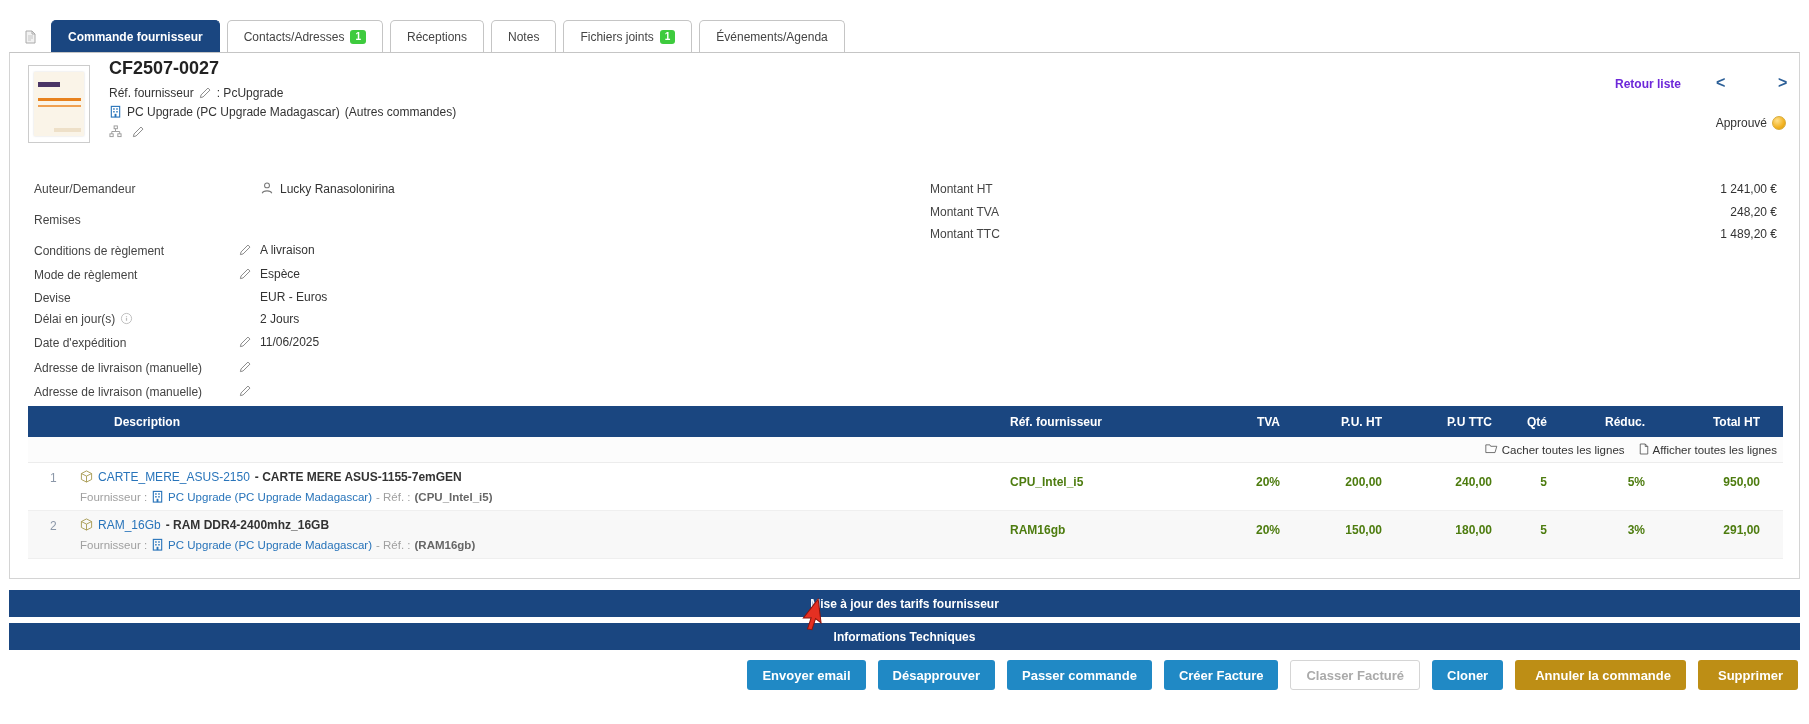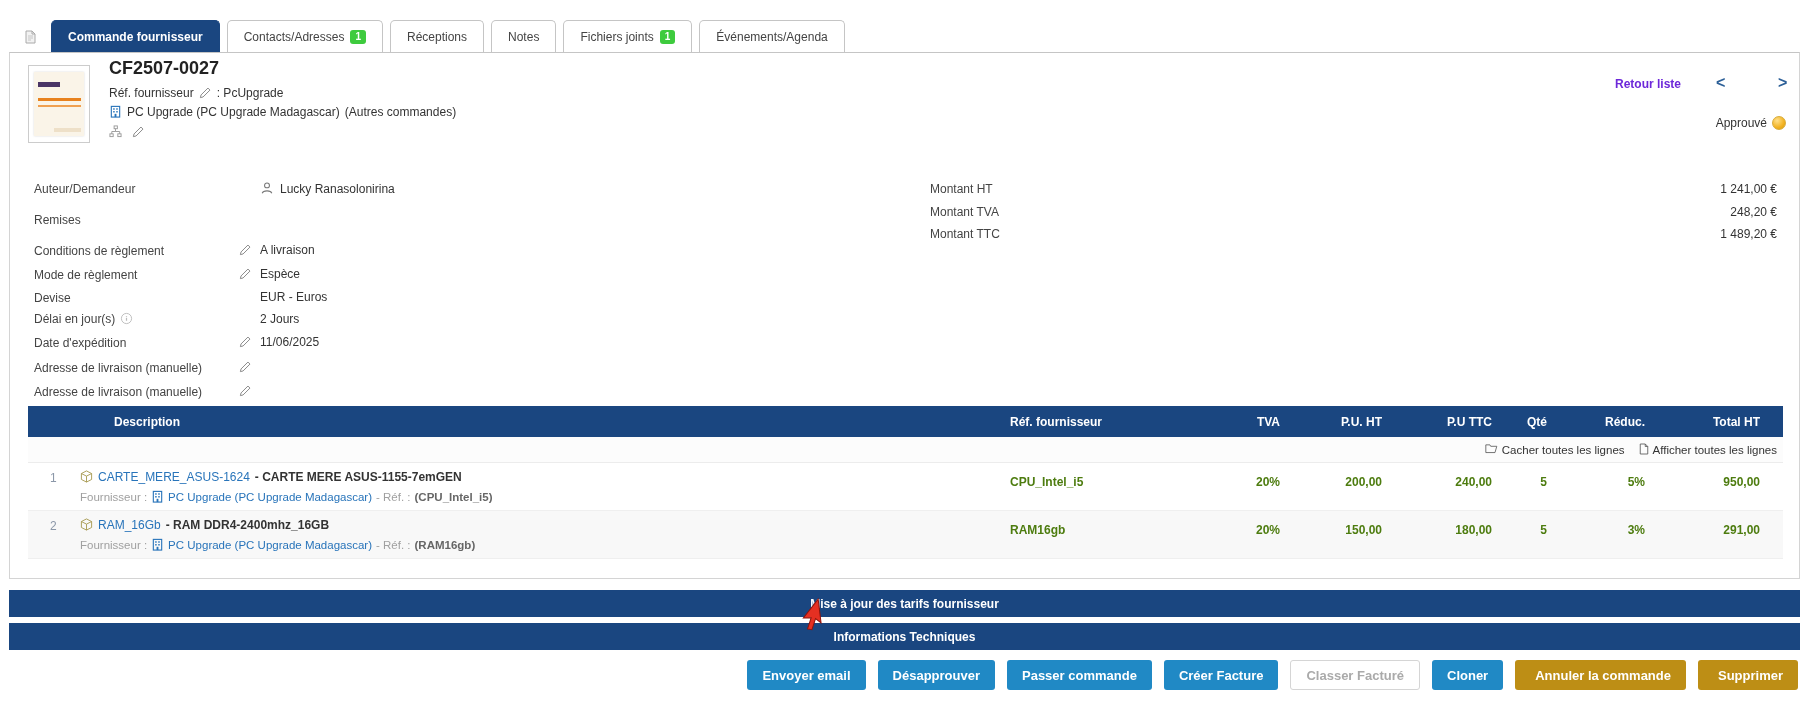--- a/index.html
+++ b/index.html
@@ -247,21 +247,21 @@
       </span>
     </div>
 
     <div class="lrow">
       <span class="lnum">1</span>
       <div class="ldesc1">
         <span><svg class="icon12" viewBox="0 0 14 14">
               <path d="M7 1l5.5 2.8v6.4L7 13 1.5 10.2V3.8z" fill="none" stroke="#a89b52"></path>
               <path d="M1.5 3.8L7 6.6l5.5-2.8M7 6.6V13" fill="none" stroke="#a89b52"></path>
             </svg></span>
-        <span class="link">CARTE_MERE_ASUS-1624</span>
+        <span class="link">CARTE_MERE_ASUS-2150</span>
         <span class="bold">- CARTE MERE ASUS-1155-7emGEN</span>
       </div>
       <div class="ldesc2">
         <span>Fournisseur :</span>
         <span><svg class="icon12" viewBox="0 0 14 14">
               <rect x="2.5" y="1.5" width="9" height="11.5" fill="none" stroke="#2874ba" stroke-width="1.2"></rect>
               <rect x="4.5" y="3.5" width="1.6" height="1.6" fill="#2874ba"></rect>
               <rect x="7.8" y="3.5" width="1.6" height="1.6" fill="#2874ba"></rect>
               <rect x="4.5" y="6.5" width="1.6" height="1.6" fill="#2874ba"></rect>
               <rect x="7.8" y="6.5" width="1.6" height="1.6" fill="#2874ba"></rect>

